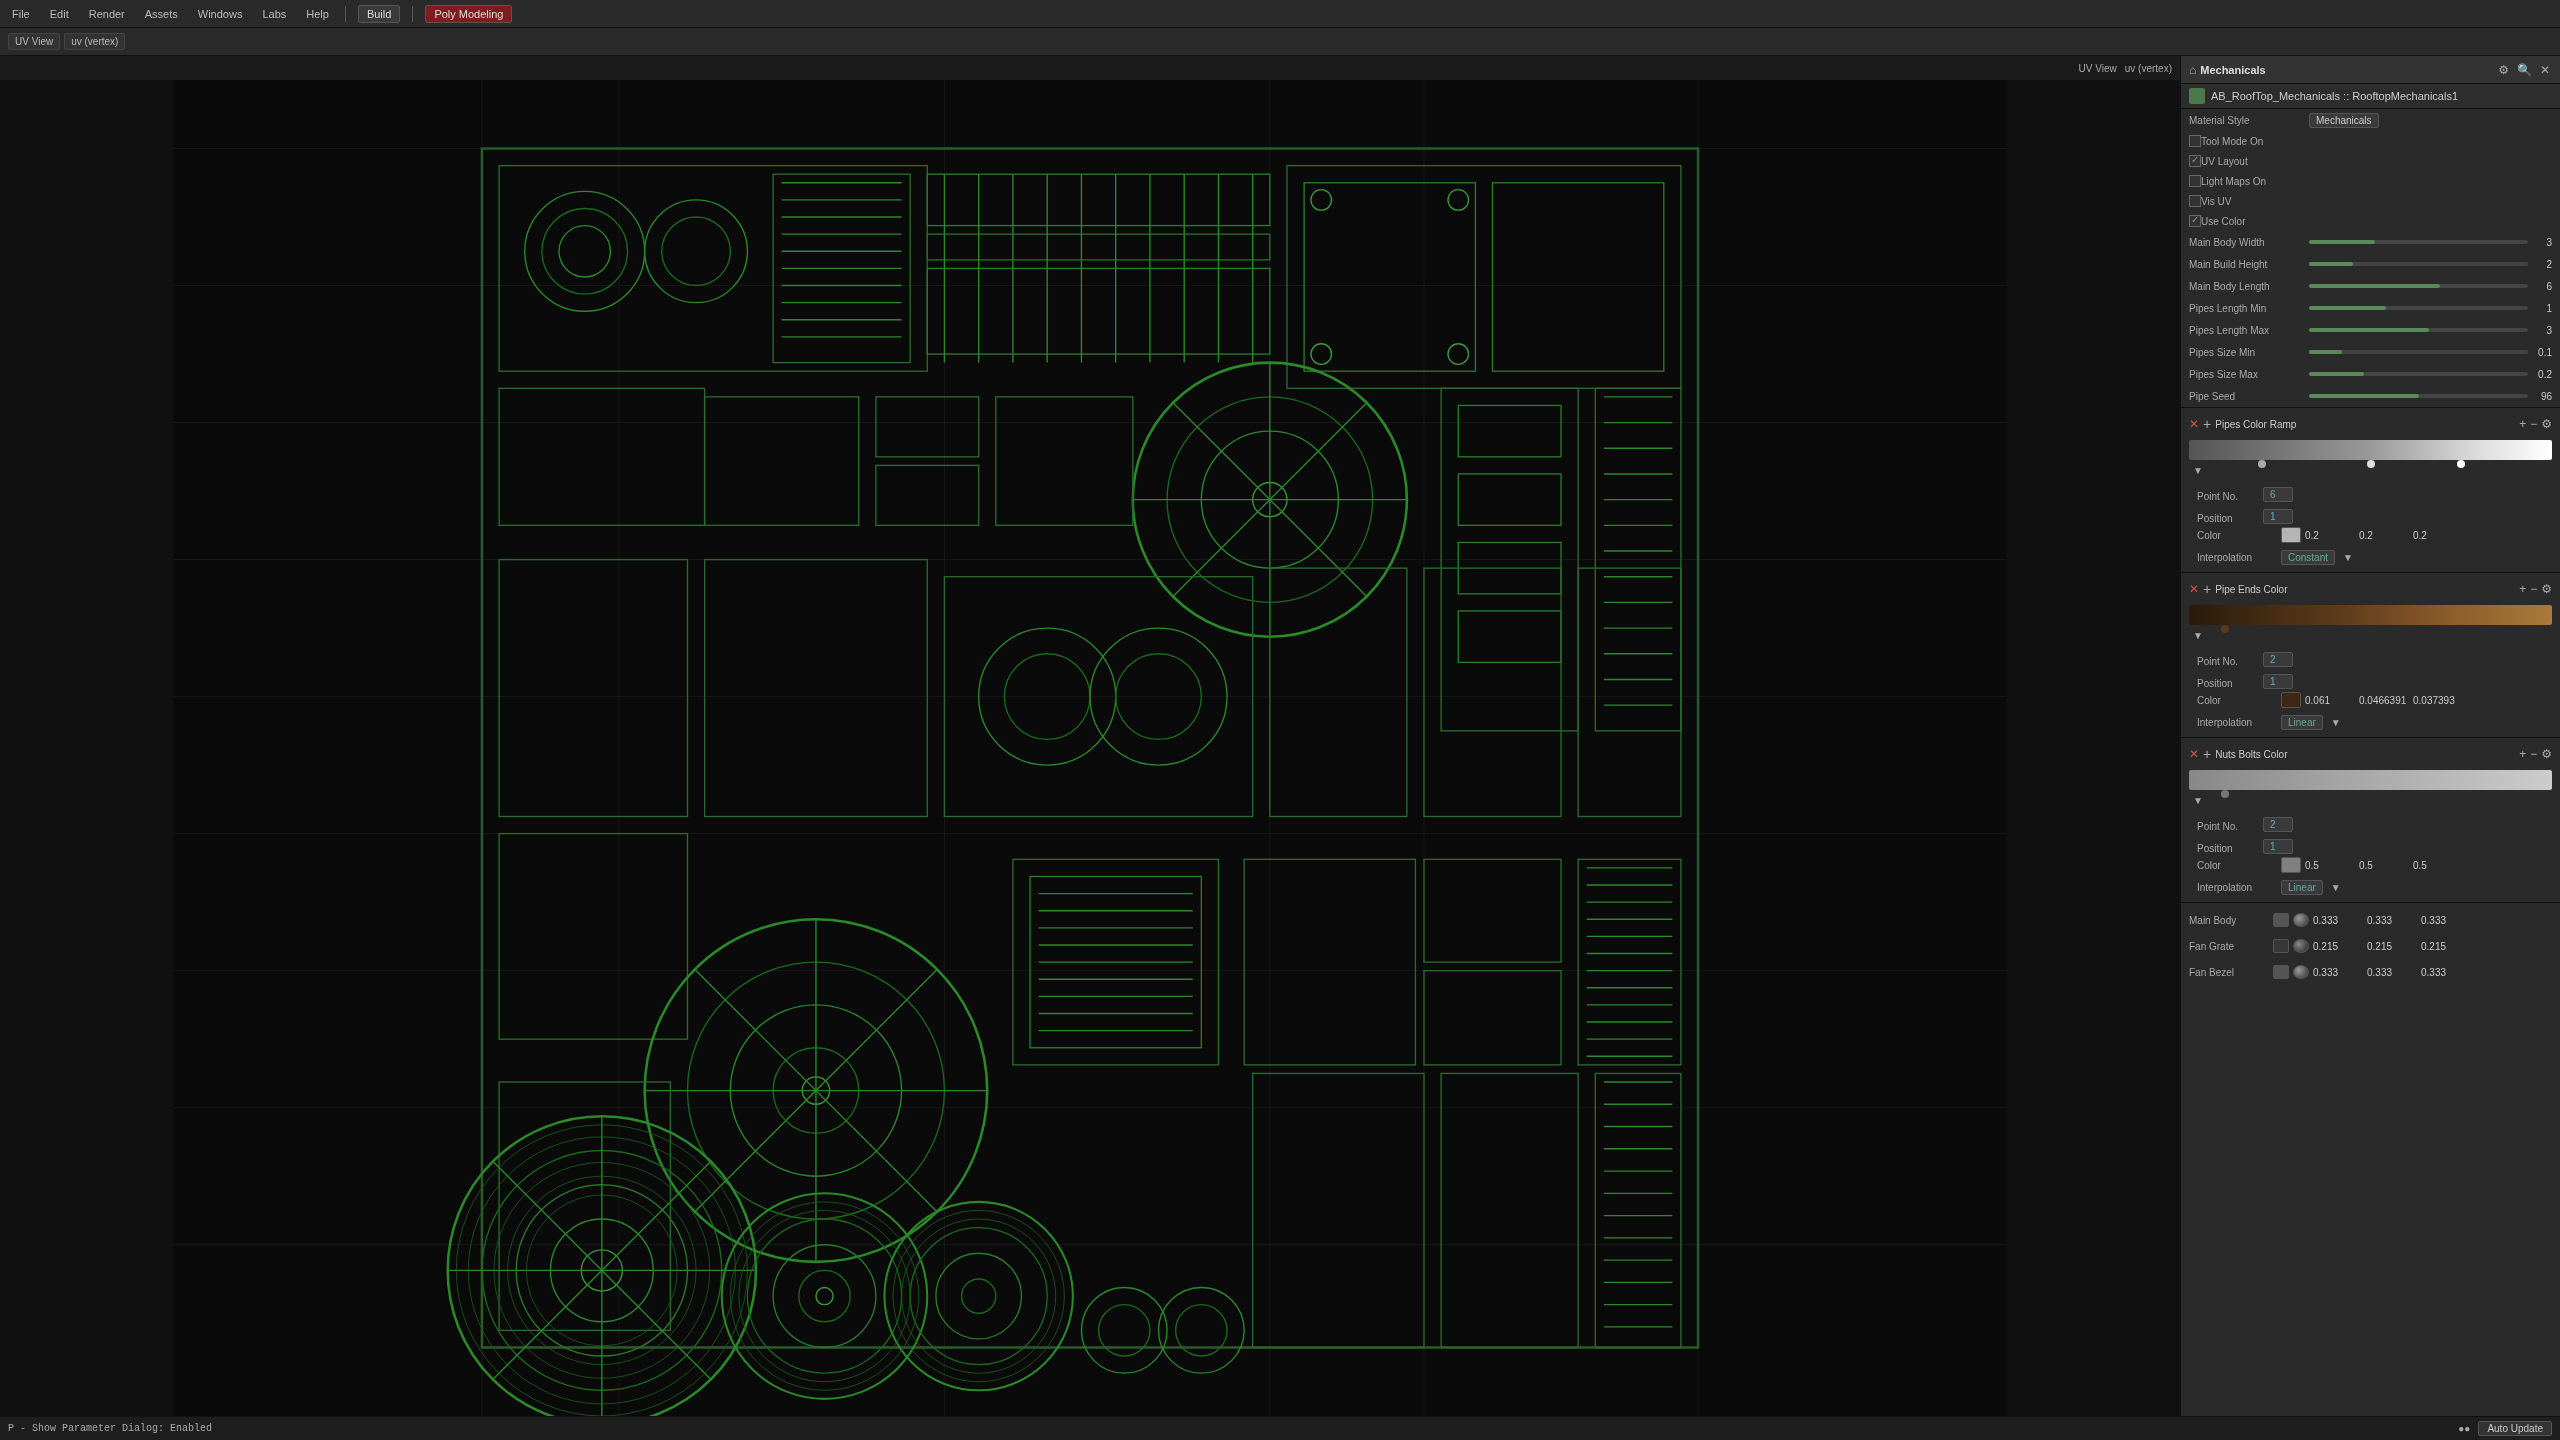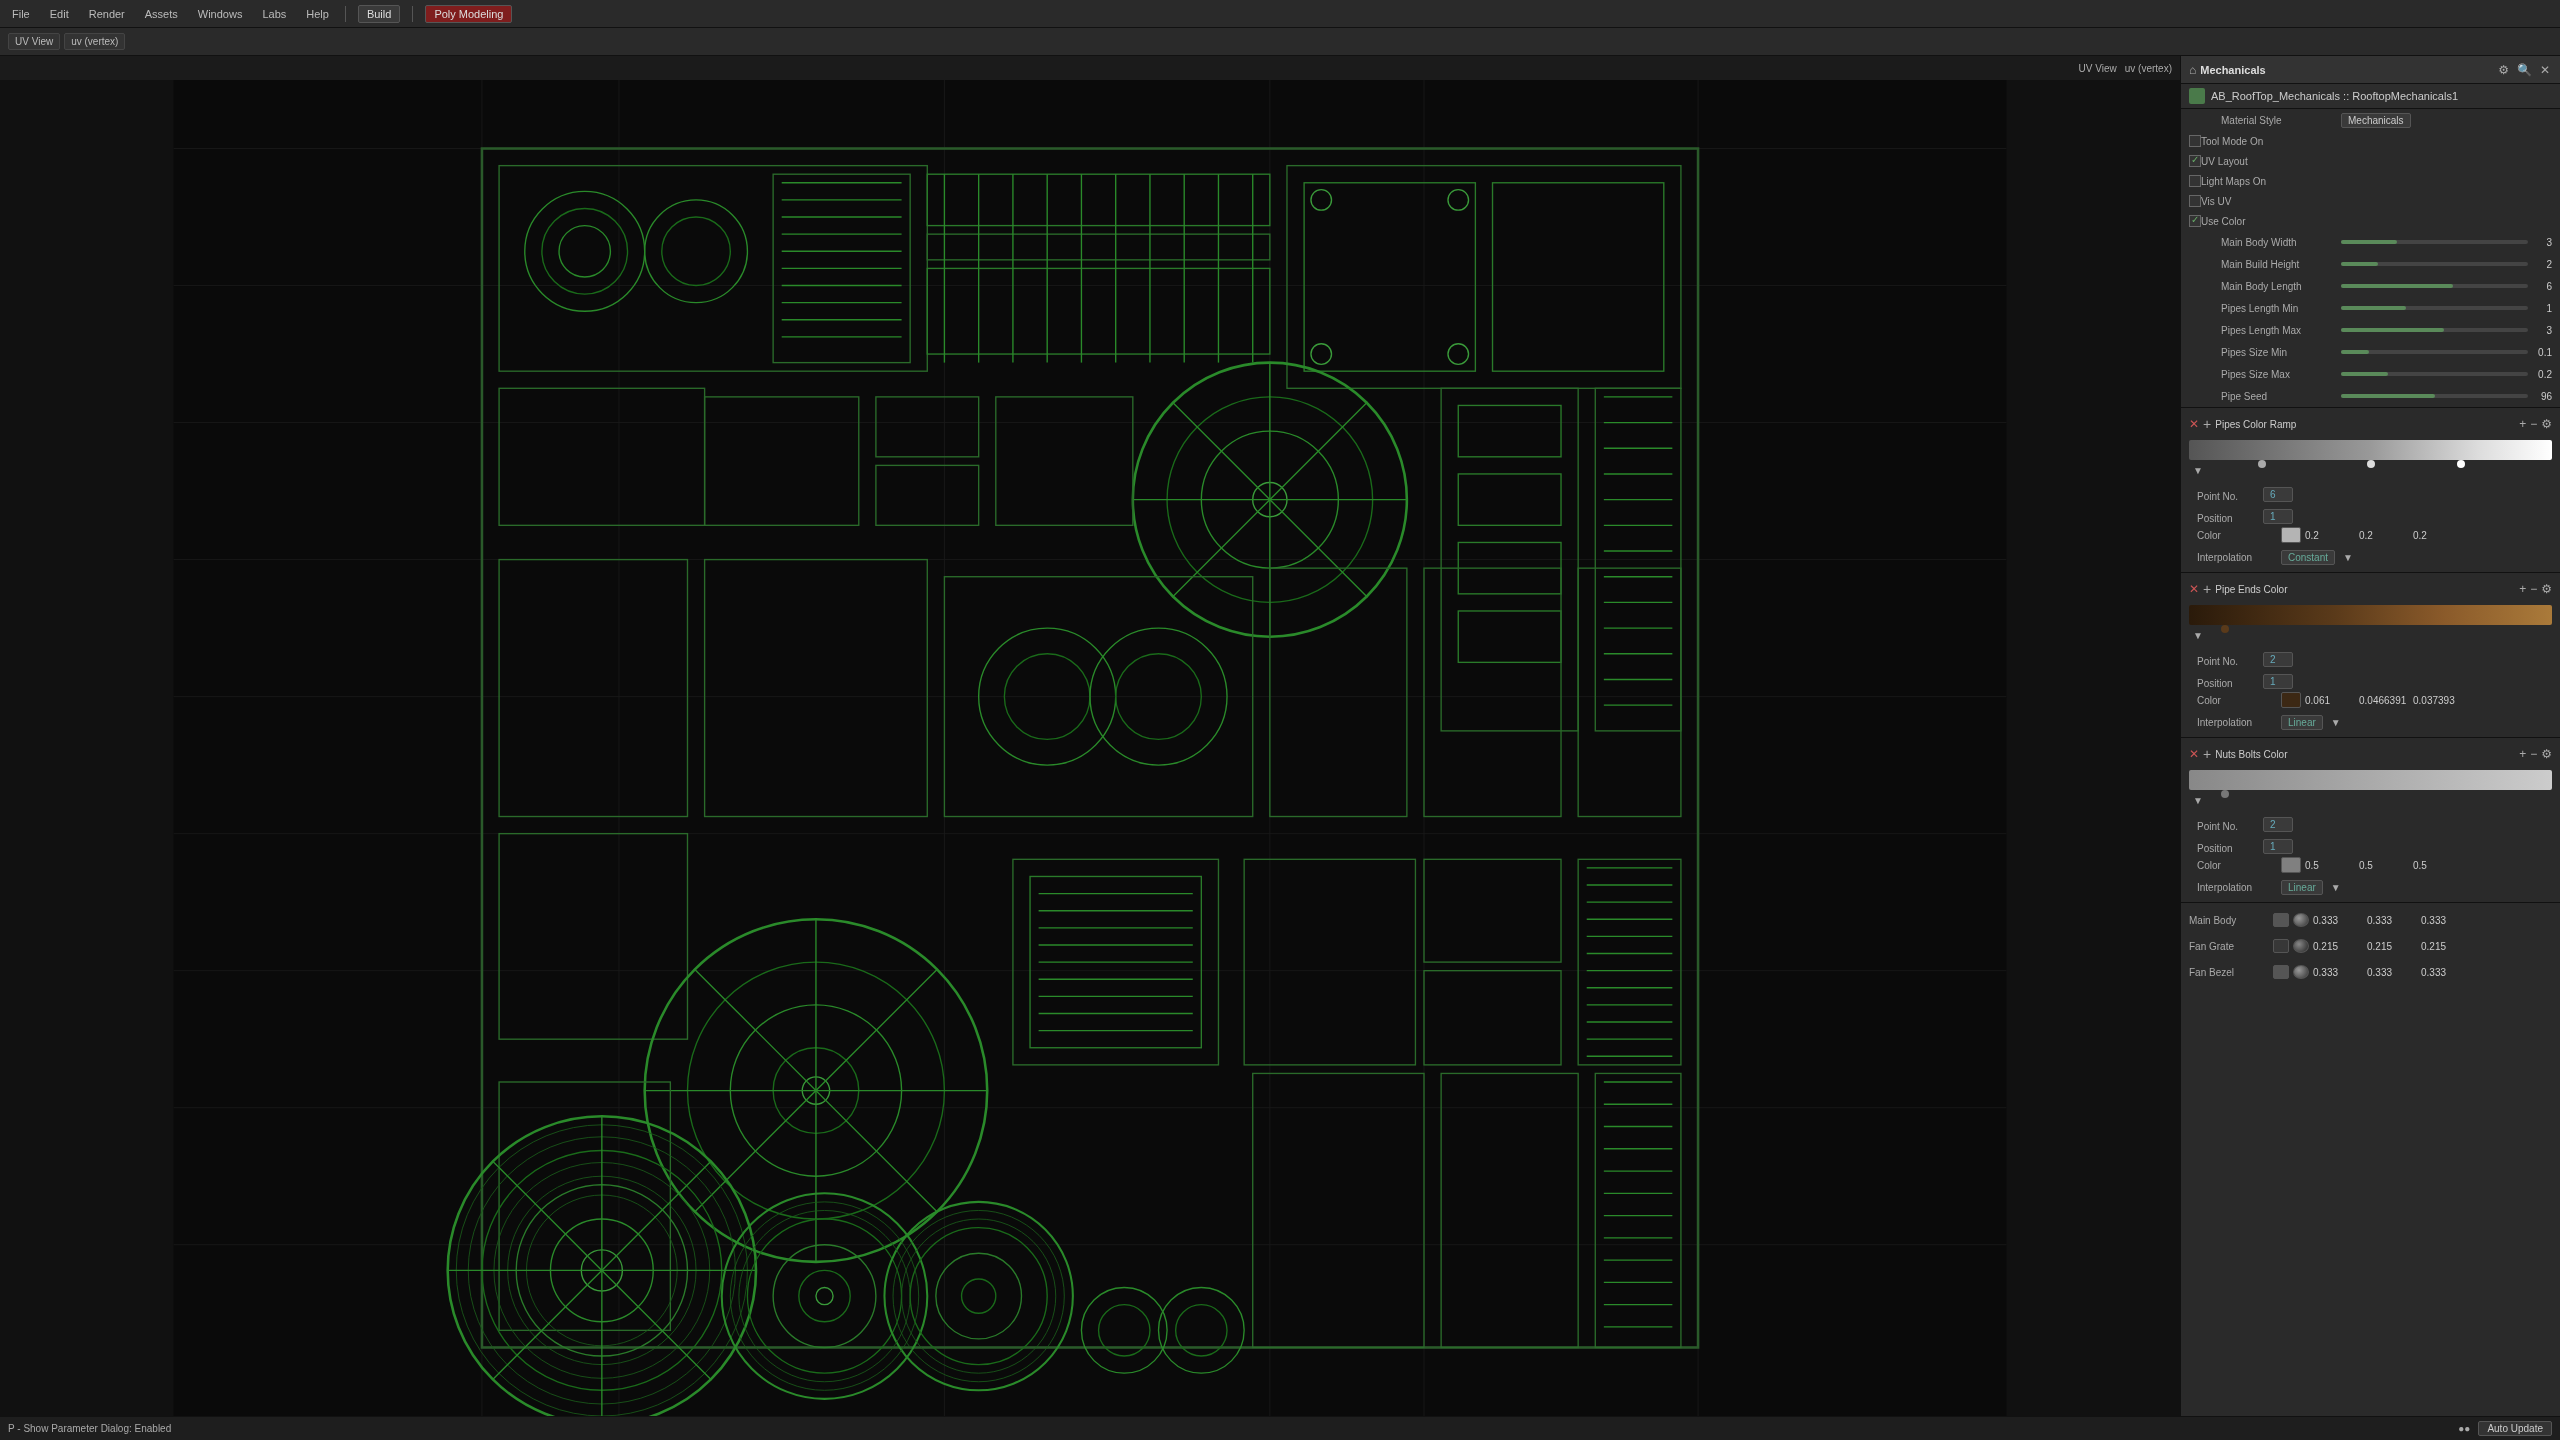--- a/index.html
+++ b/index.html
@@ -165,21 +165,20 @@
     }
     .mat-name {
       color: #ccc;
       font-size: 11px;
     }
     .section-row {
       display: flex;
       align-items: center;
       height: 22px;
       padding: 0 8px;
-      margin-left: 32px;
     }
     .row-label {
       color: #aaa;
       font-size: 10px;
       width: 120px;
       flex-shrink: 0;
     }
     .slider-container {
       flex: 1;
       display: flex;
@@ -342,21 +341,21 @@
     
     .status-bar {
       background: #1e1e1e;
       height: 24px;
       display: flex;
       align-items: center;
       padding: 0 8px;
       border-top: 1px solid #111;
       flex-shrink: 0;
     }
-    .status-text { color: #aaa; font-size: 10px; flex: 1; }
+    .status-text { color: #aaa; font-size: 10px; flex: 1; font-family: Liberation Mono, monospace; }
     .status-right { display: flex; gap: 8px; align-items: center; }
     .auto-update-btn {
       background: #333;
       border: 1px solid #555;
       color: #ccc;
       font-size: 10px;
       padding: 1px 8px;
       border-radius: 2px;
       cursor: pointer;
     }

